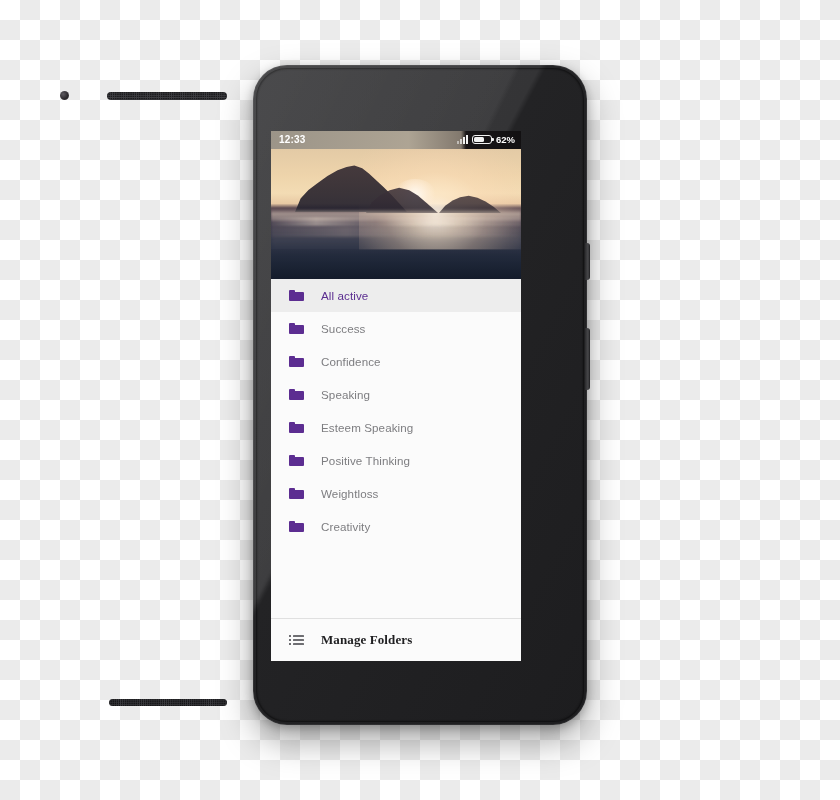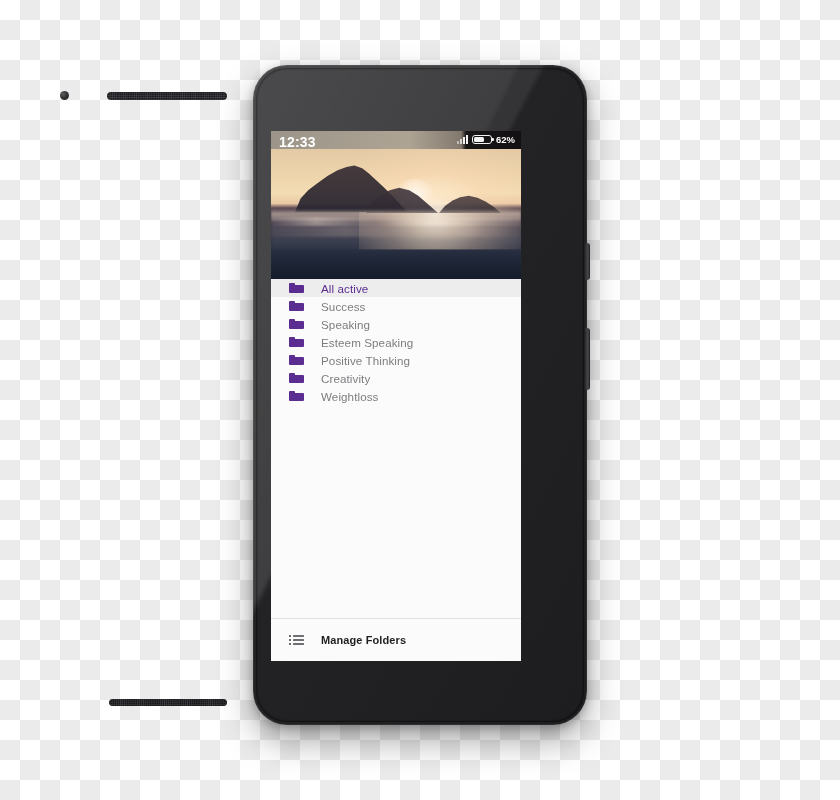--- a/index.html
+++ b/index.html
@@ -215,21 +215,21 @@
     left: 0; top: 0;
     width: 250px;
     height: 18px;
     z-index: 8;
     background: linear-gradient(90deg, rgba(150,144,134,0.92) 0%, rgba(168,160,146,0.9) 55%, rgba(120,112,104,0.9) 76%, rgba(14,12,16,0.95) 78%, rgba(10,9,12,0.96) 100%);
   }
   .status-time {
     position: absolute;
     left: 8px;
     top: 3px;
-    font-size: 14px;
+    font-size: 10px;
     font-weight: bold;
     color: #ffffff;
     letter-spacing: 0.2px;
   }
   .status-right {
     position: absolute;
     right: 6px;
     top: 3px;
     display: flex;
     align-items: center;
@@ -403,21 +403,21 @@
   }
 
   
   .drawer-list {
     flex: 1 1 auto;
     overflow: hidden;
     background: #fbfbfb;
   }
   .drawer-item {
     position: relative;
-    height: 18px;
+    height: 33px;
     display: flex;
     align-items: center;
     cursor: pointer;
   }
   .drawer-item.selected {
     background: #ededed;
   }
   .icon-slot {
     width: 50px;
     display: flex;
@@ -485,24 +485,25 @@
     position: absolute;
     left: 0.5px;
     width: 1.8px;
     height: 1.8px;
     background: #6e6e72;
   }
   .list-icon .dt:nth-child(4) { top: 0.5px; }
   .list-icon .dt:nth-child(5) { top: 4.6px; }
   .list-icon .dt:nth-child(6) { top: 8.7px; }
   .drawer-footer-label {
-    font-size: 11px;
+    font-size: 13px;
     font-weight: bold;
     color: #1f1f21;
     letter-spacing: 0.1px;
+    font-family: Liberation Serif, serif;
   }
 </style>
 </head>
 <body>
 
 <div id="stage">
 
   <div class="phone">
     <div class="phone-inner-bevel"></div>
     <div class="phone-gloss"></div>
@@ -588,28 +589,37 @@
         <div class="drawer-item">
           <span class="icon-slot">
             <span class="folder-icon">
                 <span class="tab"></span>
                 <span class="body"></span>
               </span>
           </span>
           <span class="drawer-item-label">Success</span>
         </div>
 
-
         <div class="drawer-item">
           <span class="icon-slot">
             <span class="folder-icon">
                 <span class="tab"></span>
                 <span class="body"></span>
               </span>
           </span>
+          <span class="drawer-item-label">Confidence</span>
+        </div>
+
+        <div class="drawer-item">
+          <span class="icon-slot">
+            <span class="folder-icon">
+                <span class="tab"></span>
+                <span class="body"></span>
+              </span>
+          </span>
           <span class="drawer-item-label">Speaking</span>
         </div>
 
 
         <div class="drawer-item">
           <span class="icon-slot">
             <span class="folder-icon">
                 <span class="tab"></span>
                 <span class="body"></span>
               </span>
@@ -627,31 +637,31 @@
           <span class="drawer-item-label">Positive Thinking</span>
         </div>
 
         <div class="drawer-item">
           <span class="icon-slot">
             <span class="folder-icon">
                 <span class="tab"></span>
                 <span class="body"></span>
               </span>
           </span>
+          <span class="drawer-item-label">Weightloss</span>
+        </div>
+
+        <div class="drawer-item">
+          <span class="icon-slot">
+            <span class="folder-icon">
+                <span class="tab"></span>
+                <span class="body"></span>
+              </span>
+          </span>
           <span class="drawer-item-label">Creativity</span>
-        </div>
-
-        <div class="drawer-item">
-          <span class="icon-slot">
-            <span class="folder-icon">
-                <span class="tab"></span>
-                <span class="body"></span>
-              </span>
-          </span>
-          <span class="drawer-item-label">Weightloss</span>
         </div>
 
       </div>
 
       <div class="drawer-footer">
         <span class="icon-slot">
           <span class="list-icon">
             <span class="ln"></span>
               <span class="ln"></span>
               <span class="ln"></span>

